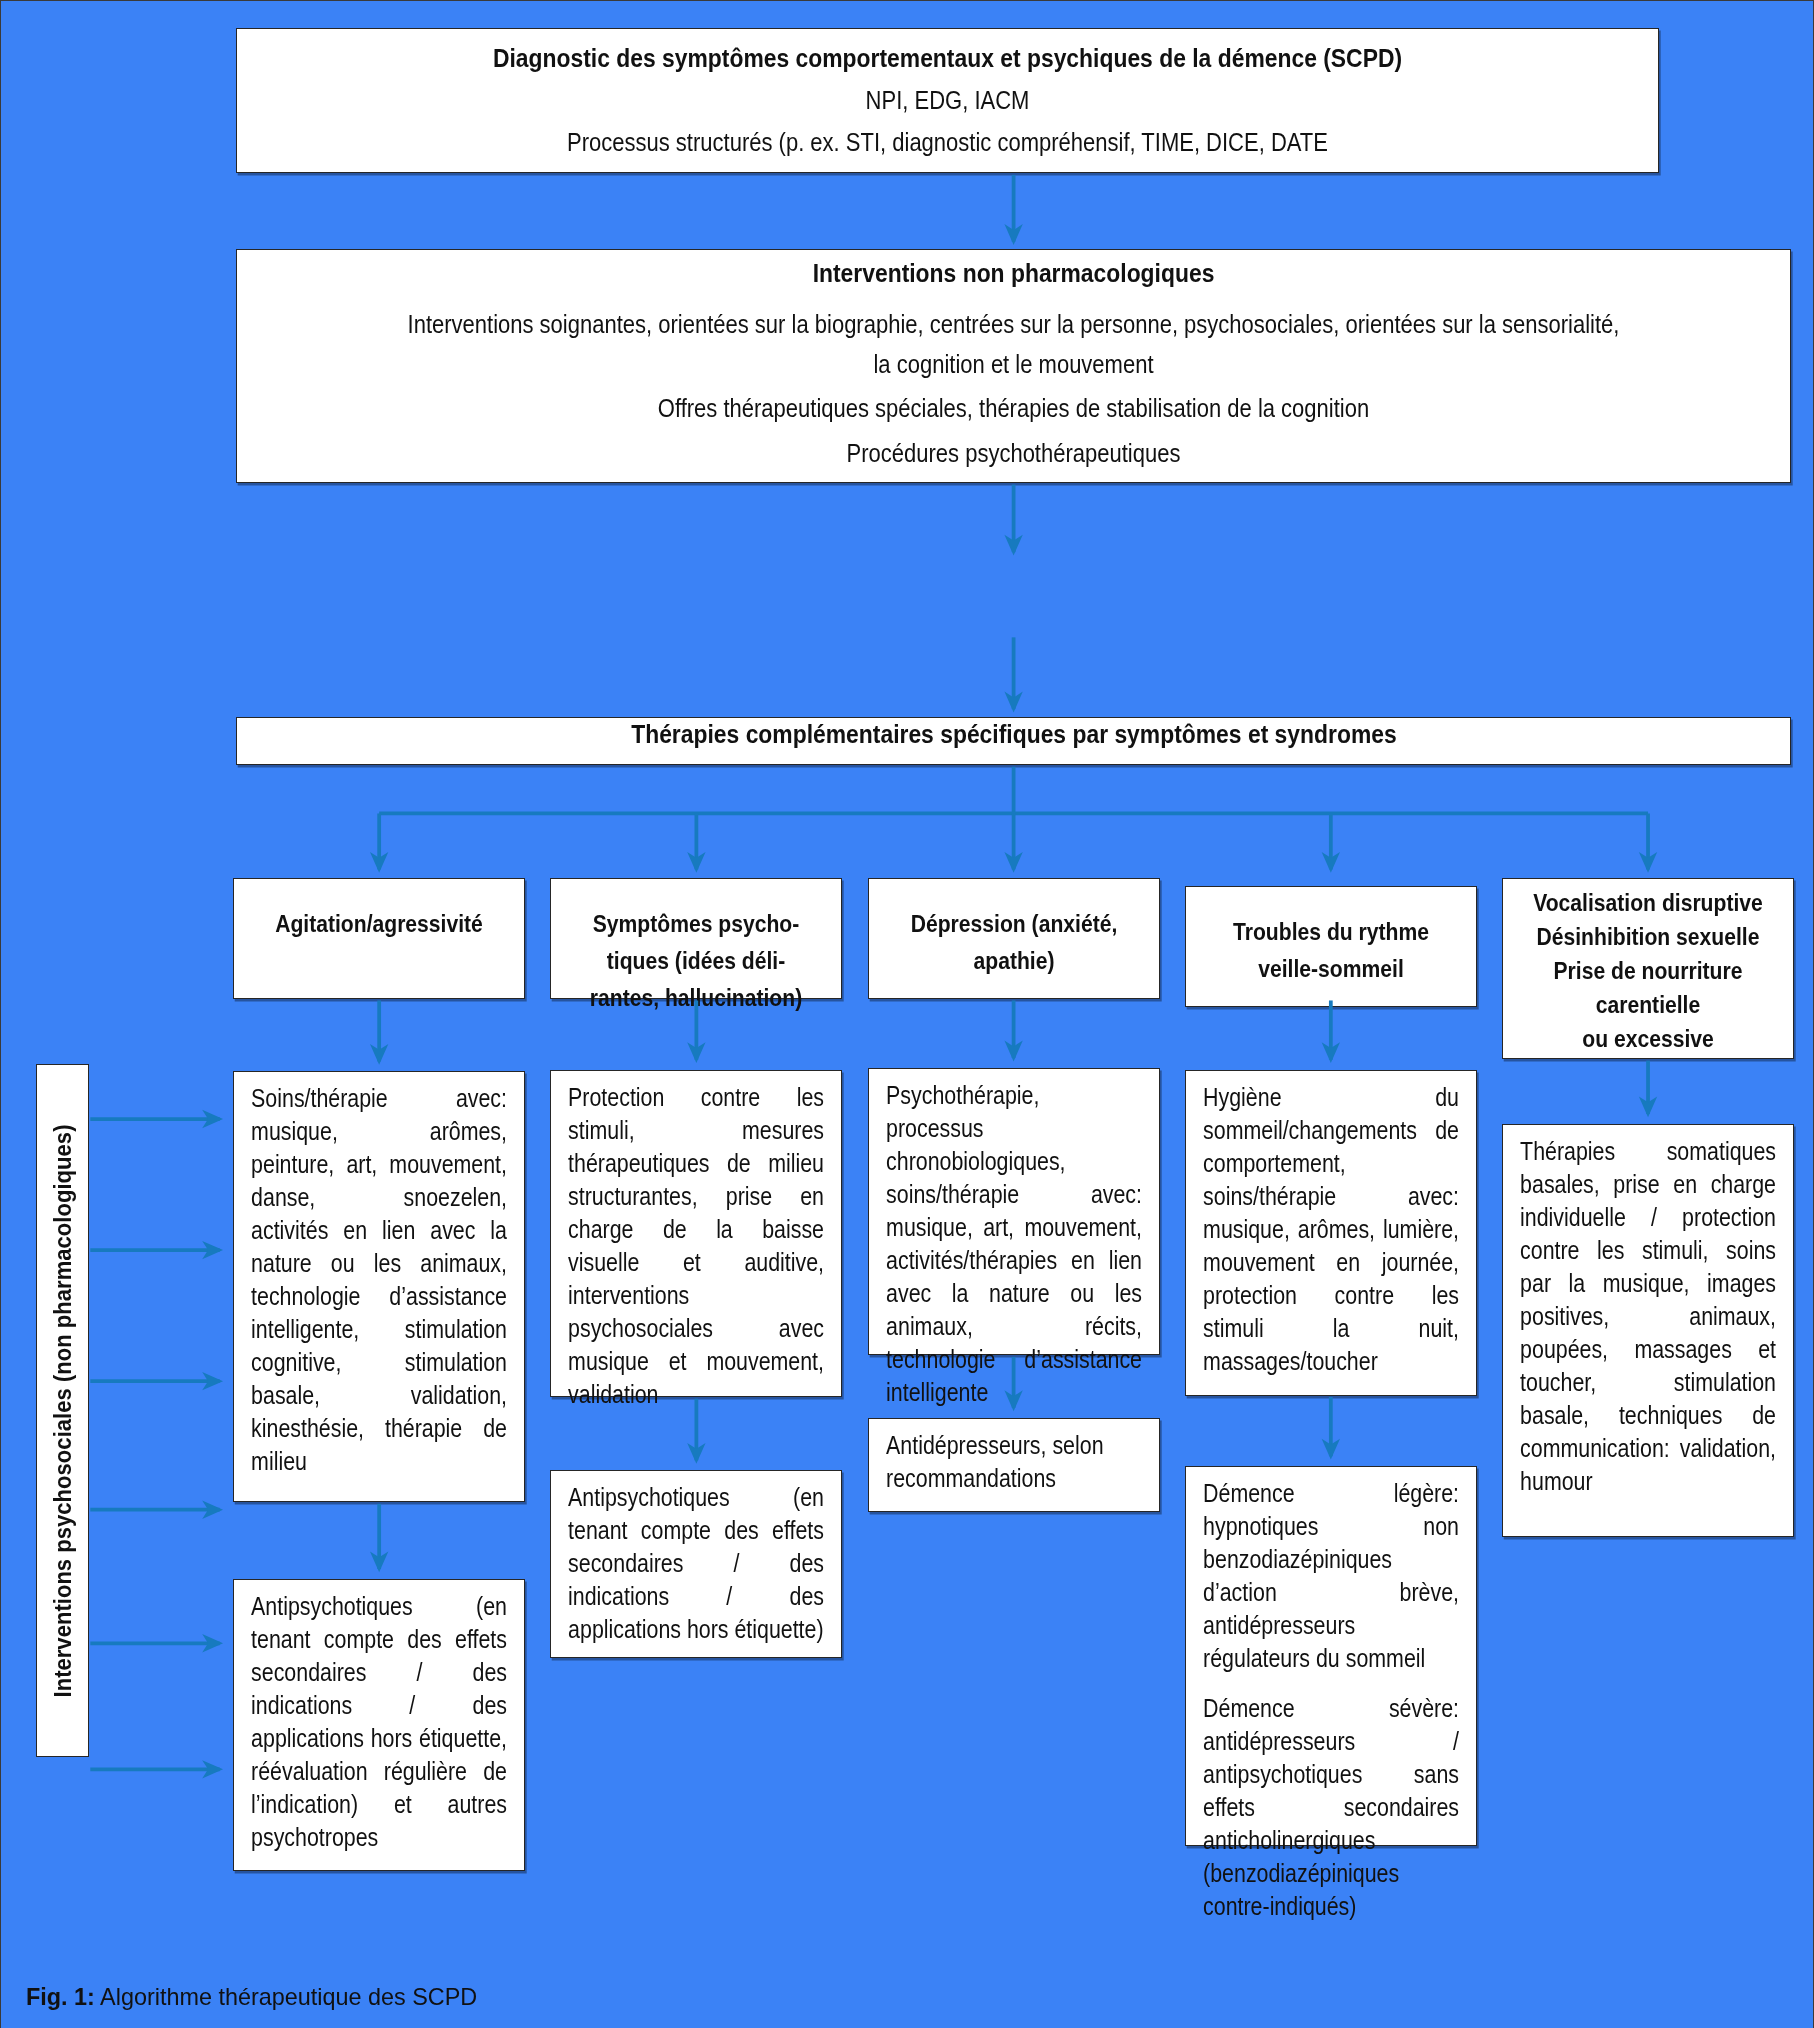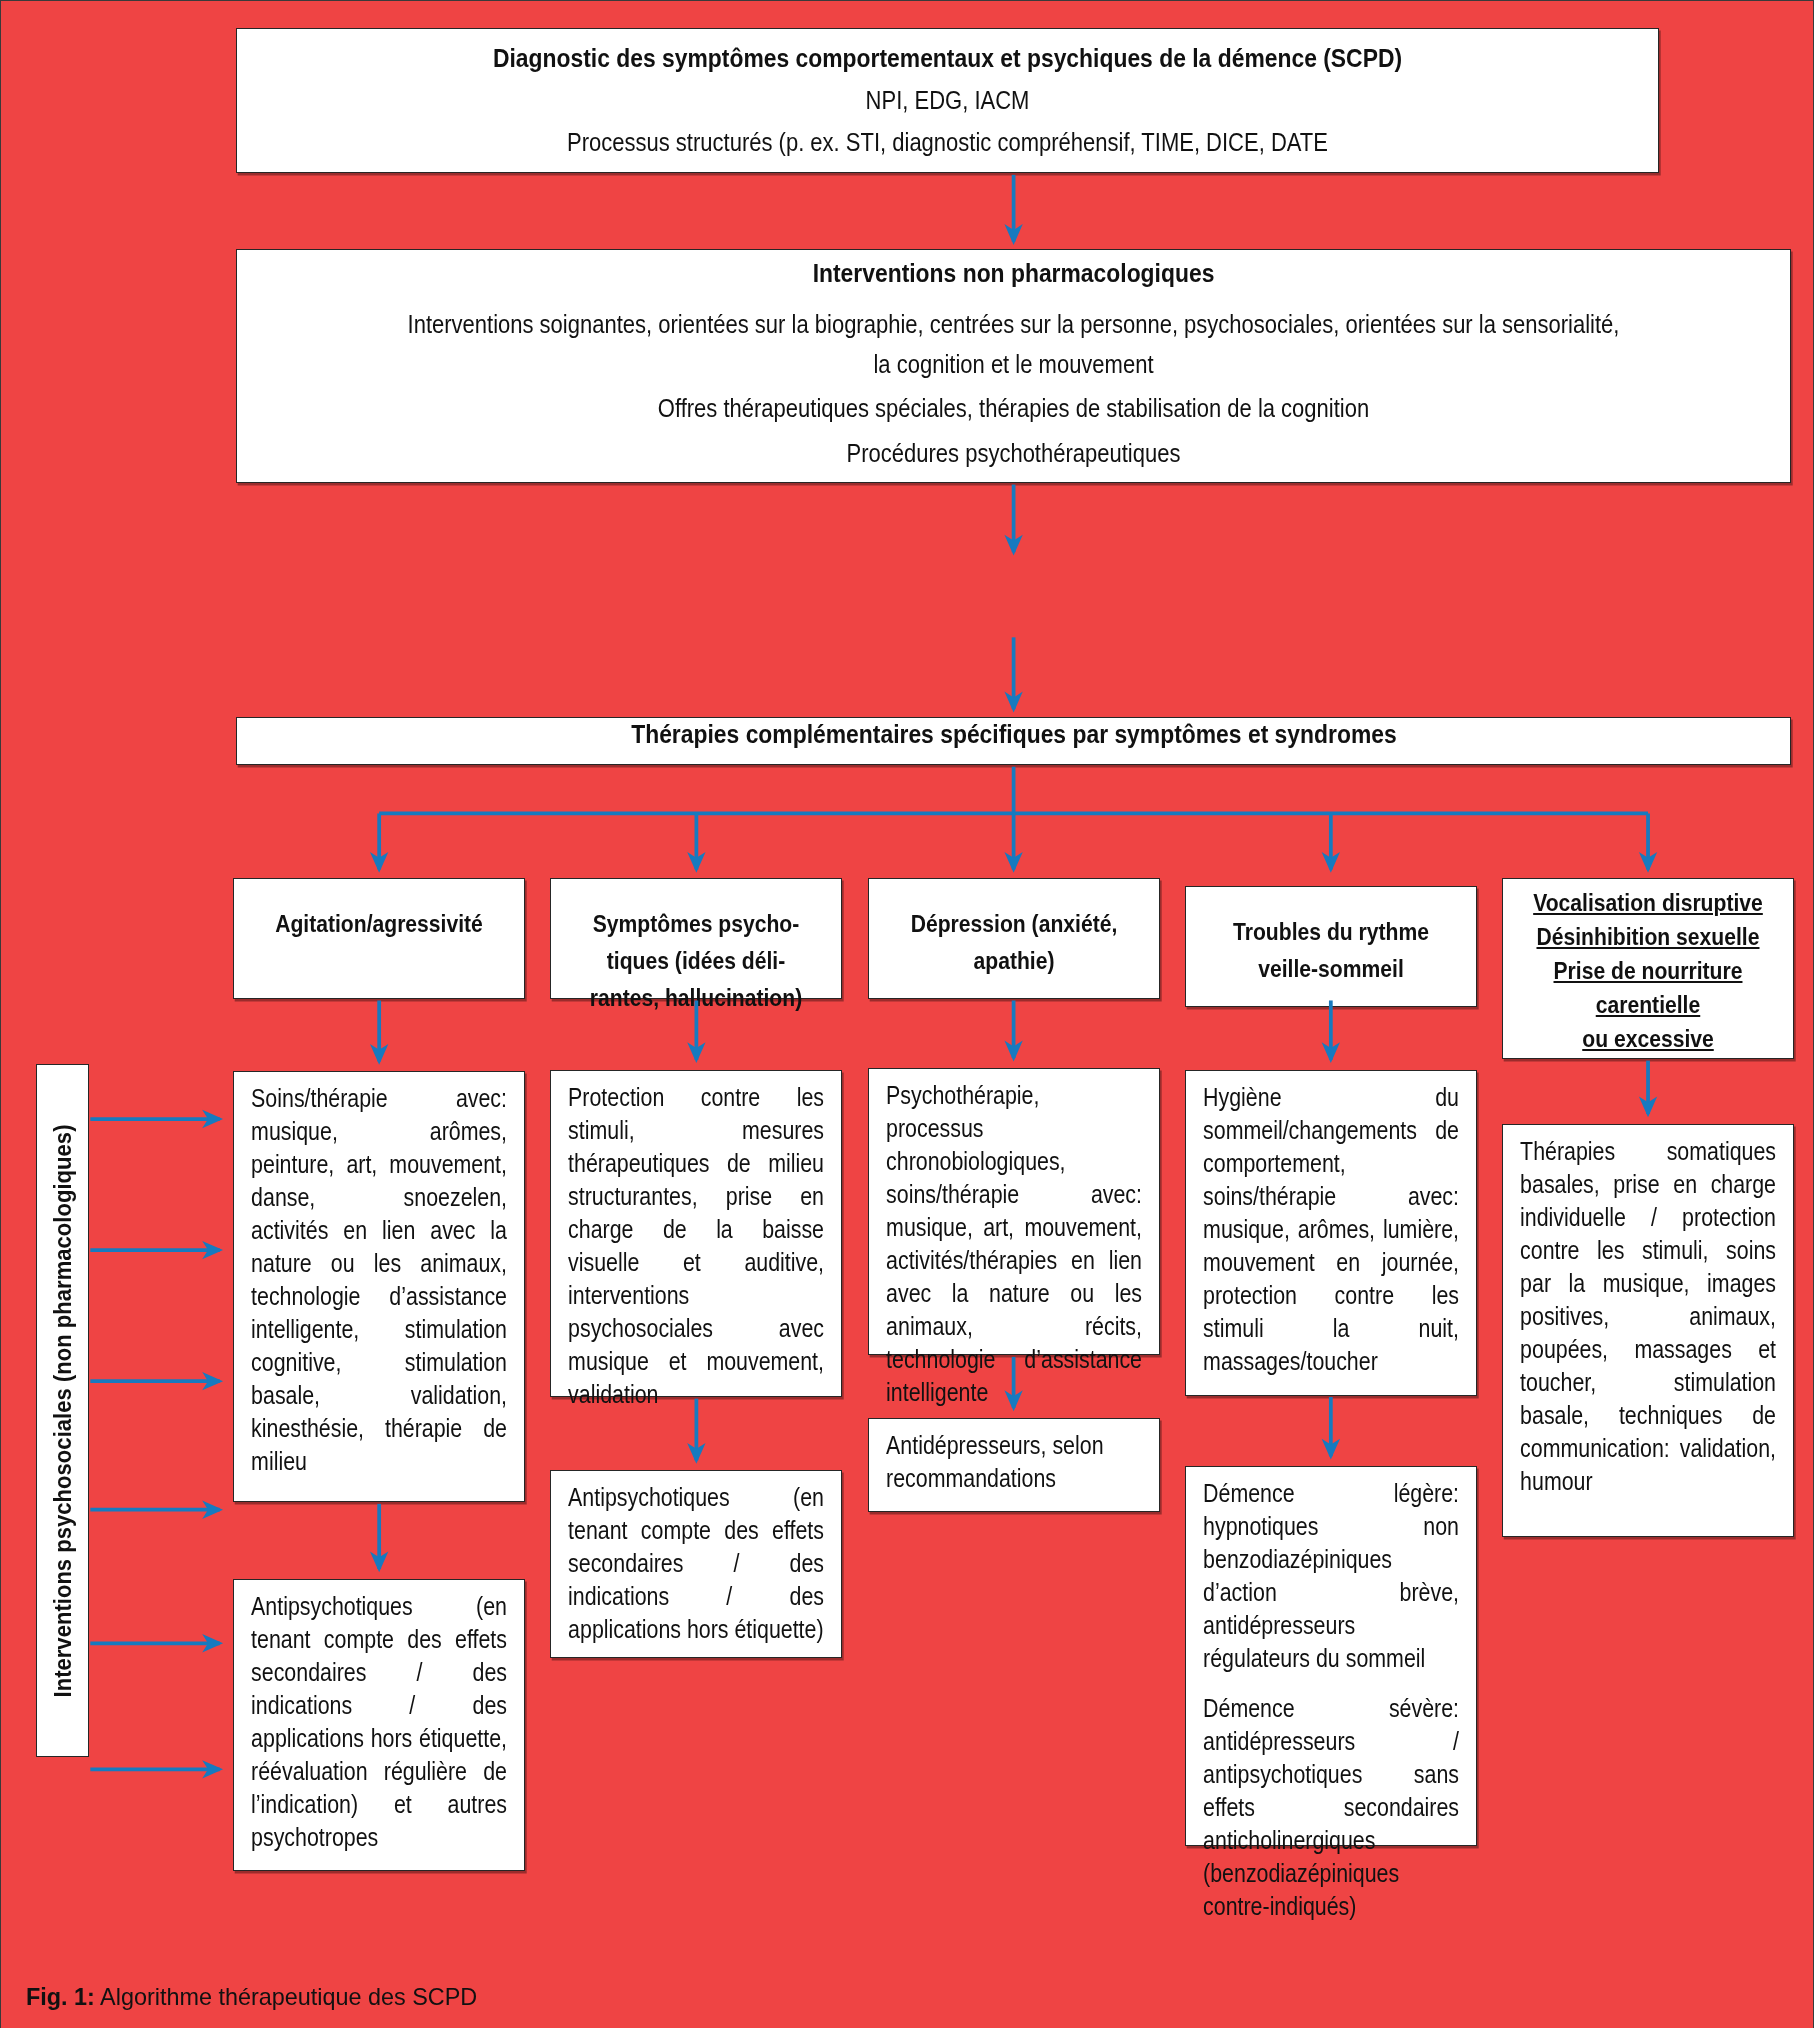--- a/index.html
+++ b/index.html
@@ -1,20 +1,20 @@
 <!DOCTYPE html>
 <html style="font-size:13.4px"><head>
 <meta charset="utf-8">
 <style>
   html, body { margin: 0; padding: 0; background: #ffffff; }
   .canvas {
     position: relative;
     width: 1814px;
     height: 2029px;
-    background: #ef4444;
+    background: #3b82f6;
     border: 1.7px solid #3a3a3a;
     box-sizing: border-box;
     font-family: "Liberation Sans", "DejaVu Sans", sans-serif;
     color: #111111;
     overflow: hidden;
   }
   .flowbox {
     position: absolute;
     box-sizing: border-box;
     border: 1.7px solid #262626;
@@ -36,21 +36,21 @@
     font-weight: bold;
     font-size: 24px;
     line-height: 37px;
     text-align: center;
     white-space: nowrap;
     transform: scaleX(0.88);
     transform-origin: 50% 50%;
   }
   .hdr { padding-top: 26px; }
   .hdr5 .hline { line-height: 34px; }
-  .hdr5 { padding-top: 6.7px; text-decoration: underline; }
+  .hdr5 { padding-top: 6.7px; }
   .jtext {
     position: absolute;
     top: 10px;
     left: 0;
     width: 117%;
     box-sizing: border-box;
     padding: 0 20px;
     transform: scaleX(0.855);
     transform-origin: 0 0;
     text-align: justify;

